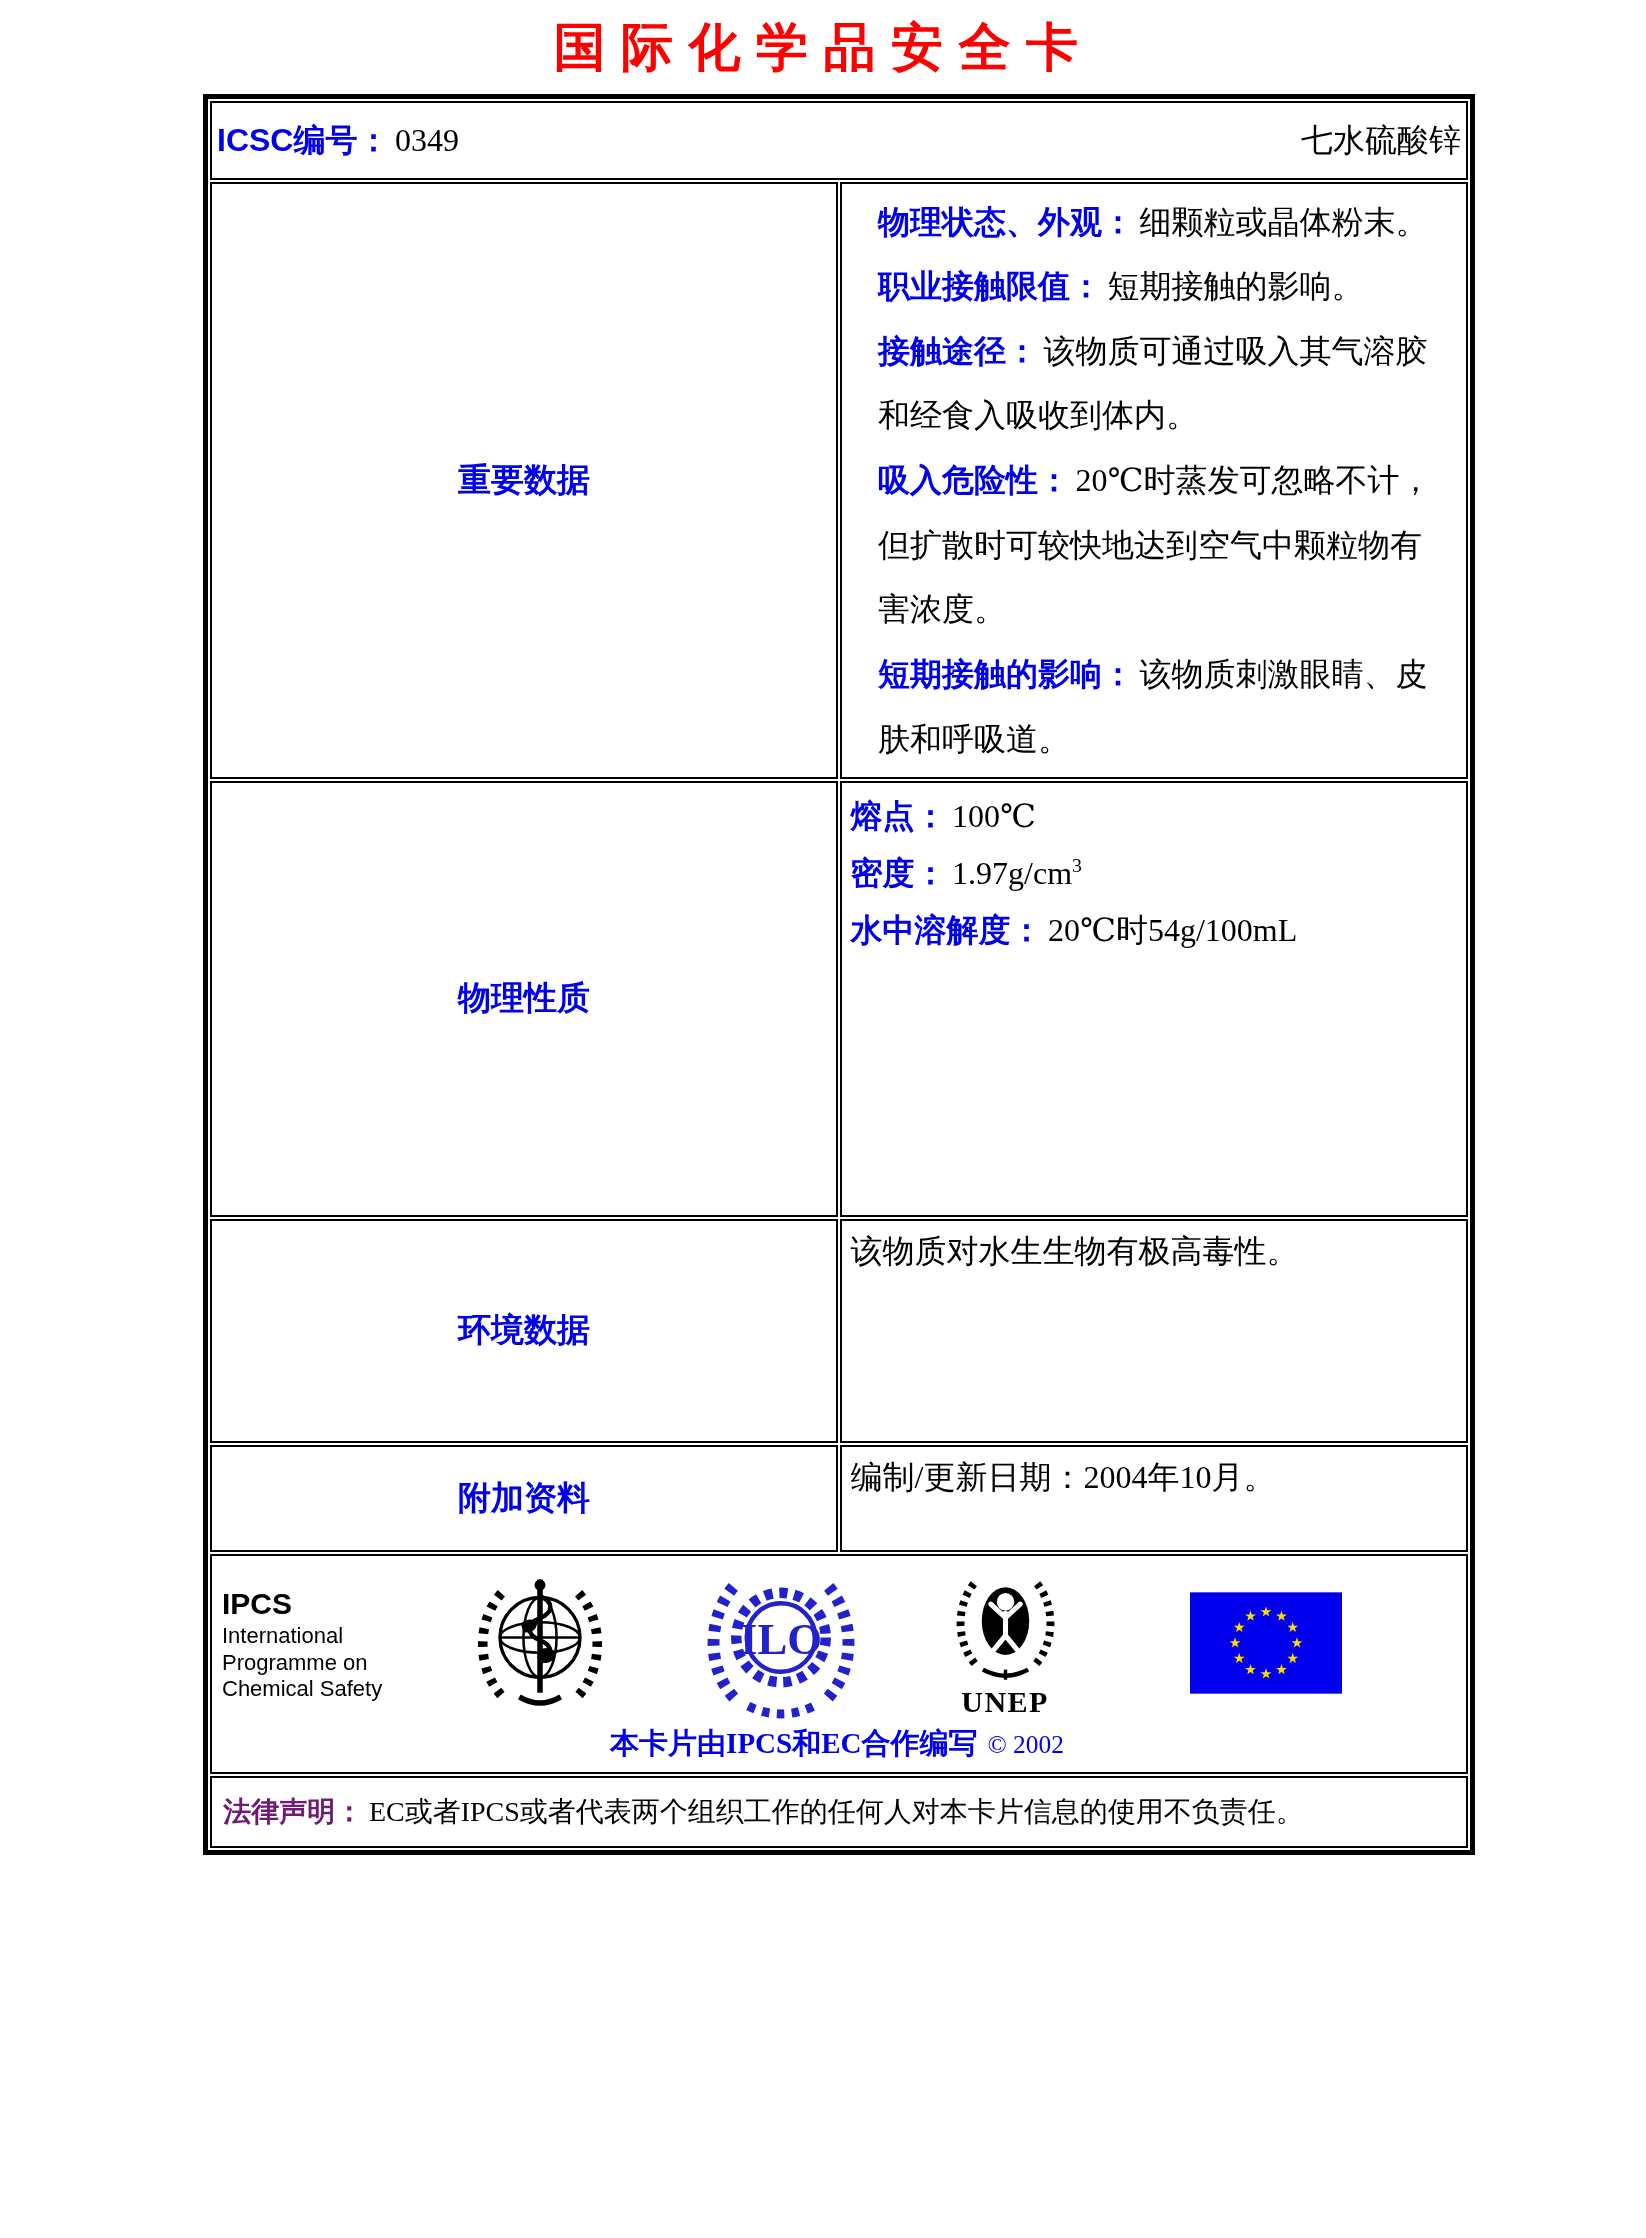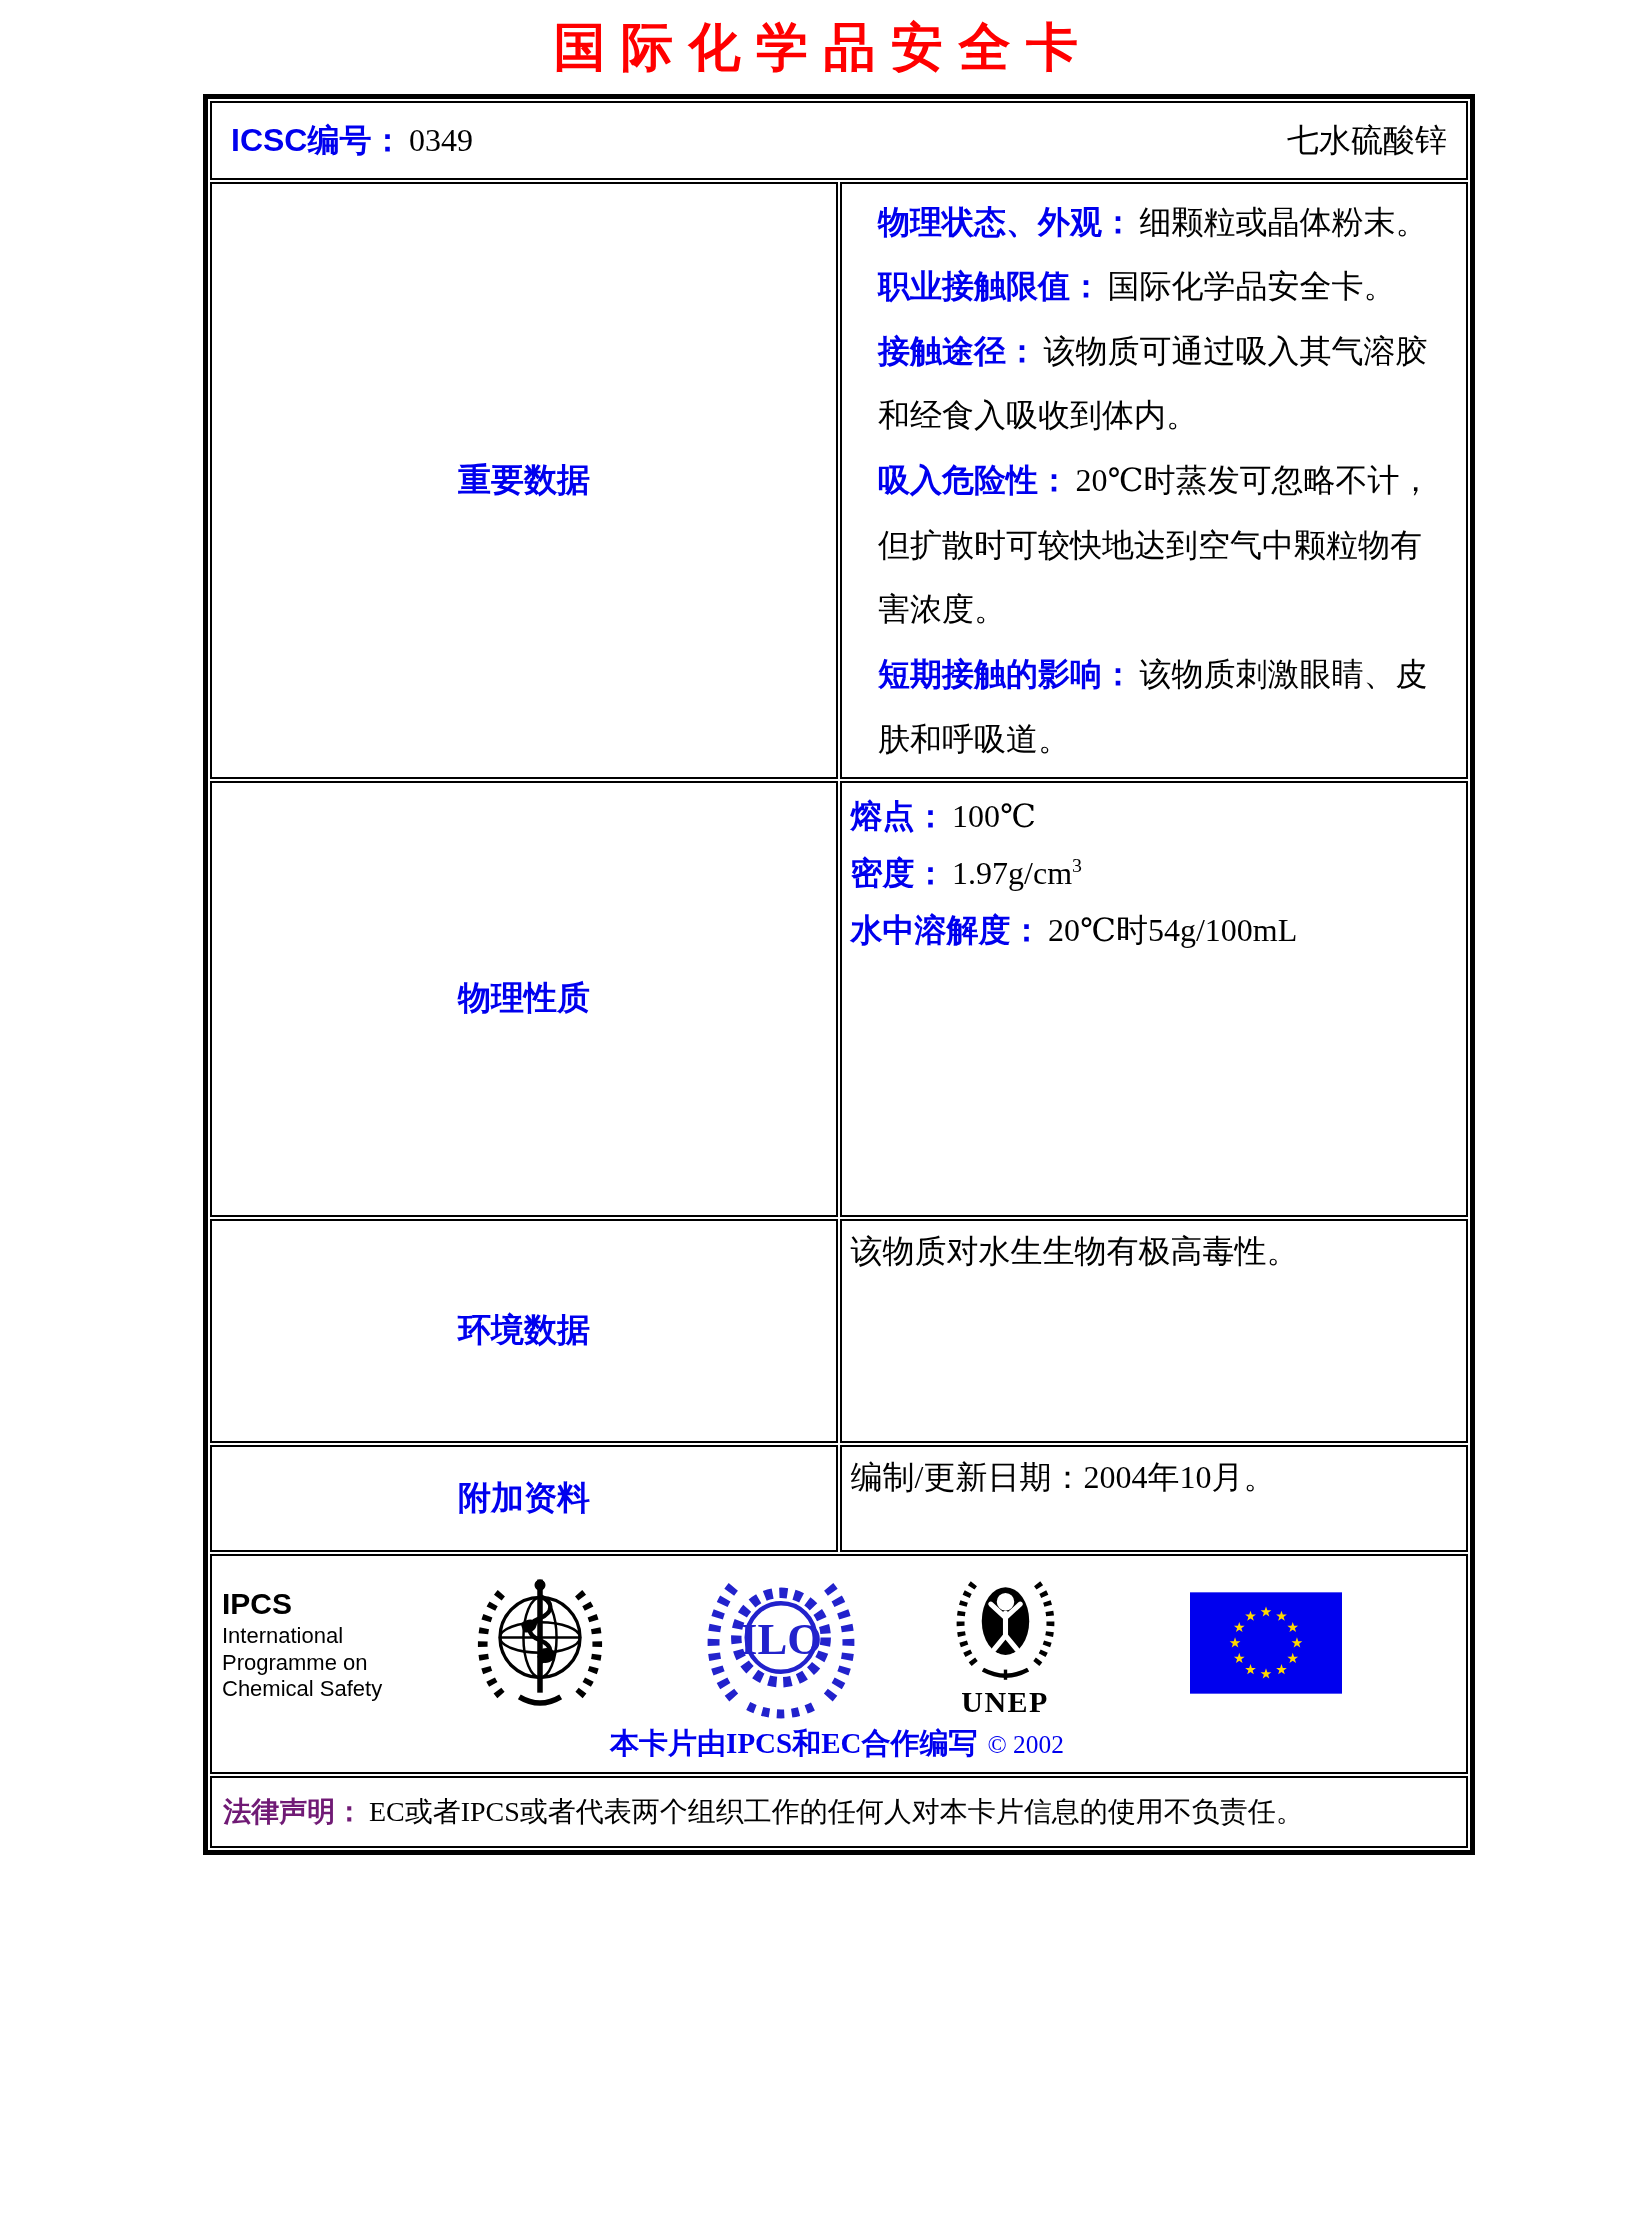--- a/index.html
+++ b/index.html
@@ -25,21 +25,21 @@
   }
   td.content-cell{padding:5.6px 14px 5.6px 8.5px;font-size:32px;line-height:1.6;}
   .key{
     color:#0000ee;font-family:"Liberation Sans","DejaVu Sans",sans-serif;
     font-weight:bold;margin-right:5.6px;
   }
   .kv-line{line-height:2.02;}
   .phys-line{line-height:1.78;}
   sup{font-size:0.62em;}
   
-  td.h-header{height:79px;vertical-align:middle;padding:0 19px;}
+  td.h-header{height:79px;vertical-align:middle;padding:0 5px;}
   td.h-important{height:481px;padding-left:36px;}
   td.h-physical{height:436px;}
   td.h-env{height:224px;}
   td.h-notes{height:119px;}
   td.h-addendum{height:107px;}
   td.h-logos{height:210px;padding:0;}
   td.h-legal{height:72px;vertical-align:middle;padding:0 11.3px;}
   .header-flex{display:flex;justify-content:space-between;align-items:center;font-size:32px;}
   .header-flex .key{font-size:32px;}
   
@@ -79,21 +79,21 @@
           </span>
           <span>七水硫酸锌</span>
         </div>
       </td>
     </tr>
 
     <tr>
       <td class="label-cell">重要数据</td>
       <td class="content-cell h-important">
         <div class="kv-line"><span class="key">物理状态、外观：</span><span>细颗粒或晶体粉末。</span></div>
-        <div class="kv-line"><span class="key">职业接触限值：</span><span>国际化学品安全卡。</span></div>
+        <div class="kv-line"><span class="key">职业接触限值：</span><span>短期接触的影响。</span></div>
         <div class="kv-line"><span class="key">接触途径：</span><span>该物质可通过吸入其气溶胶和经食入吸收到体内。</span></div>
         <div class="kv-line"><span class="key">吸入危险性：</span><span>20℃时蒸发可忽略不计，但扩散时可较快地达到空气中颗粒物有害浓度。</span></div>
         <div class="kv-line"><span class="key">短期接触的影响：</span><span>该物质刺激眼睛、皮肤和呼吸道。</span></div>
       </td>
     </tr>
 
     <tr>
       <td class="label-cell">物理性质</td>
       <td class="content-cell h-physical">
         <div class="phys-line"><span class="key">熔点：</span><span>100℃</span></div>

